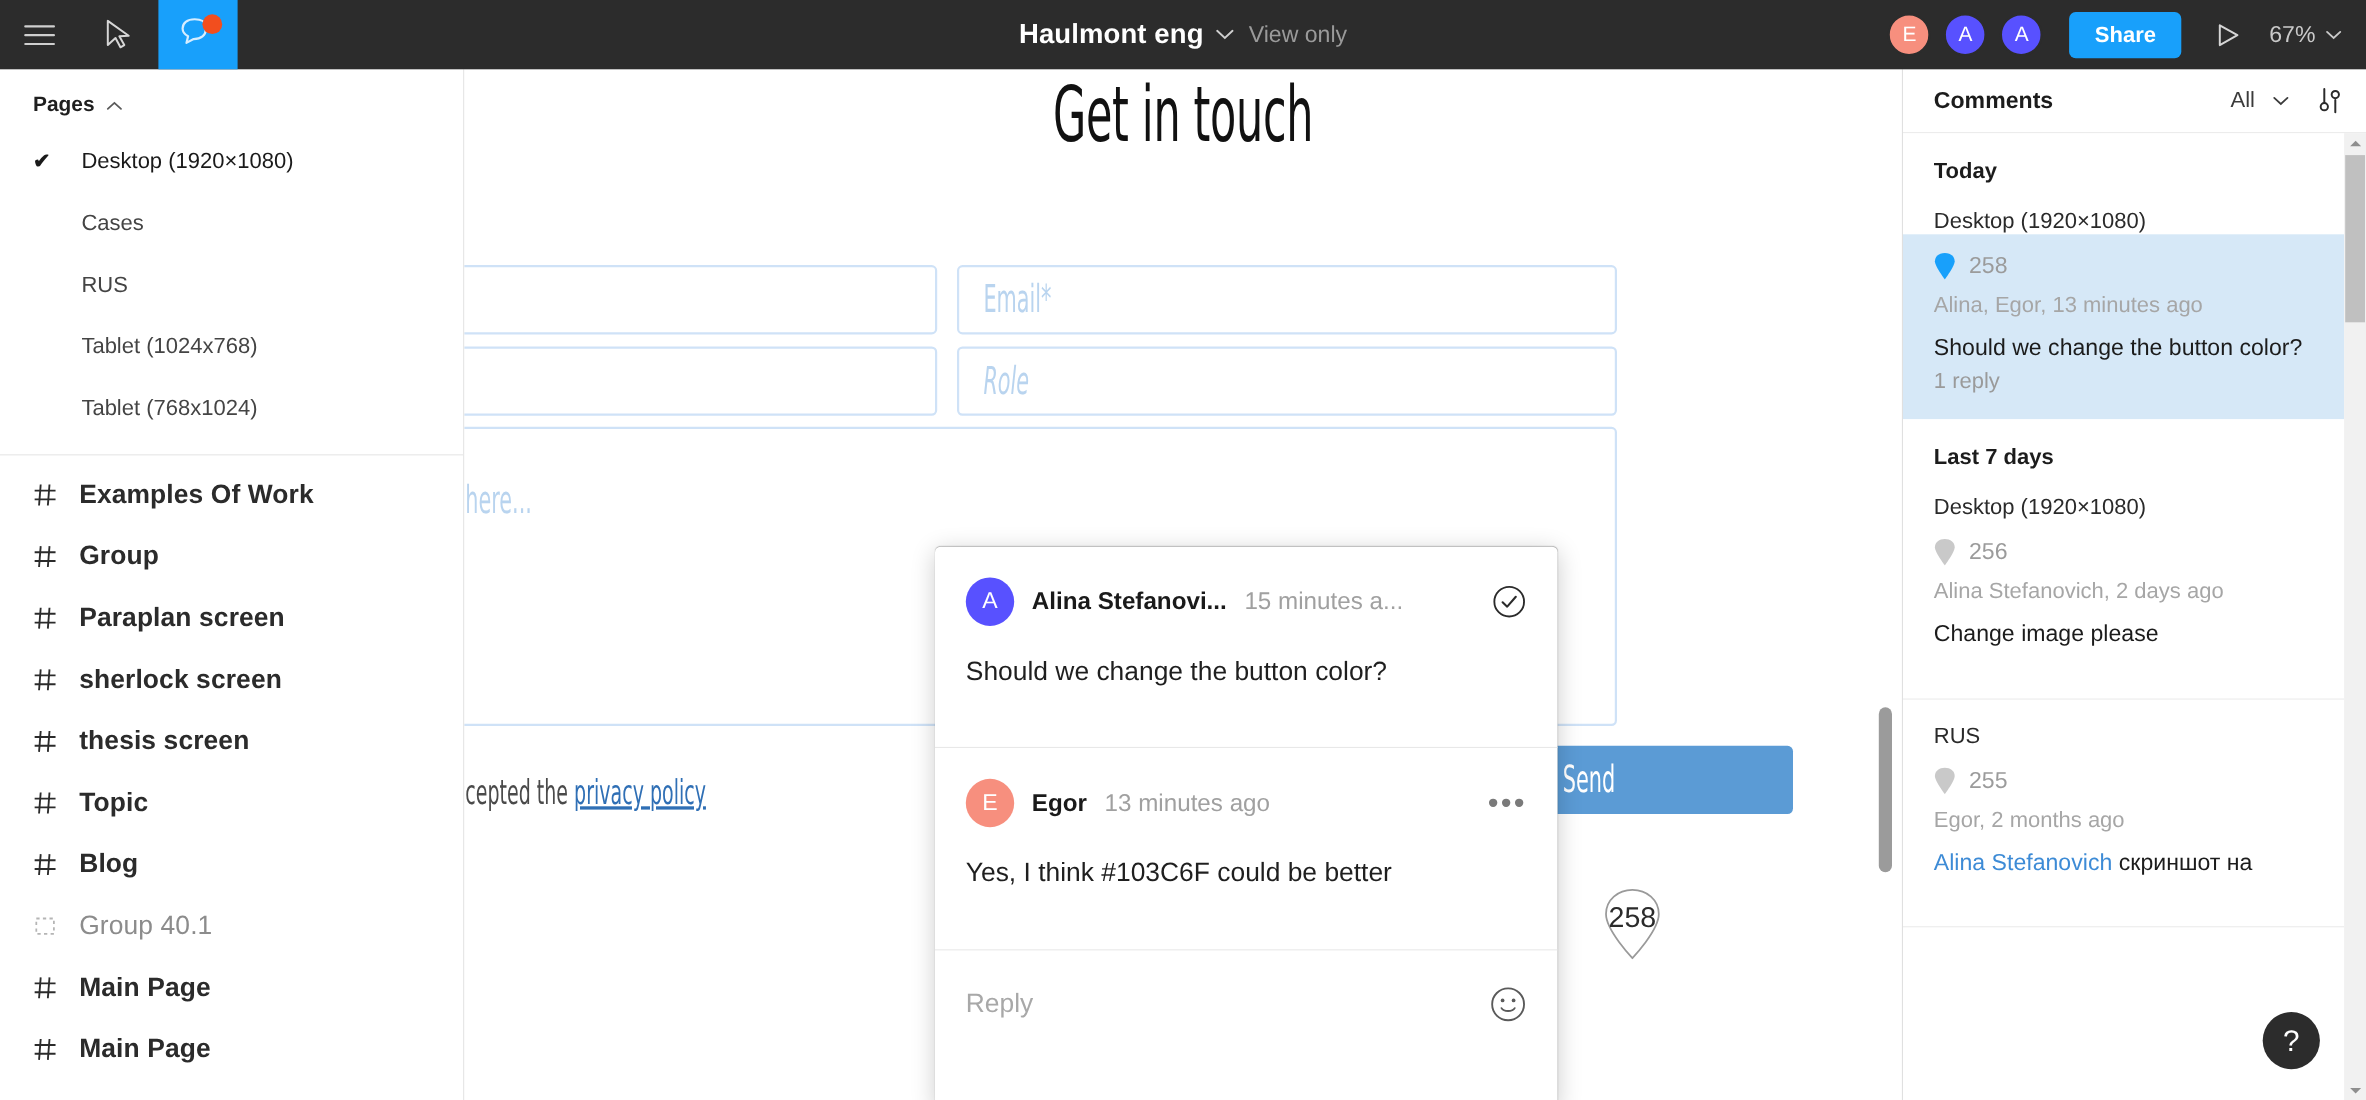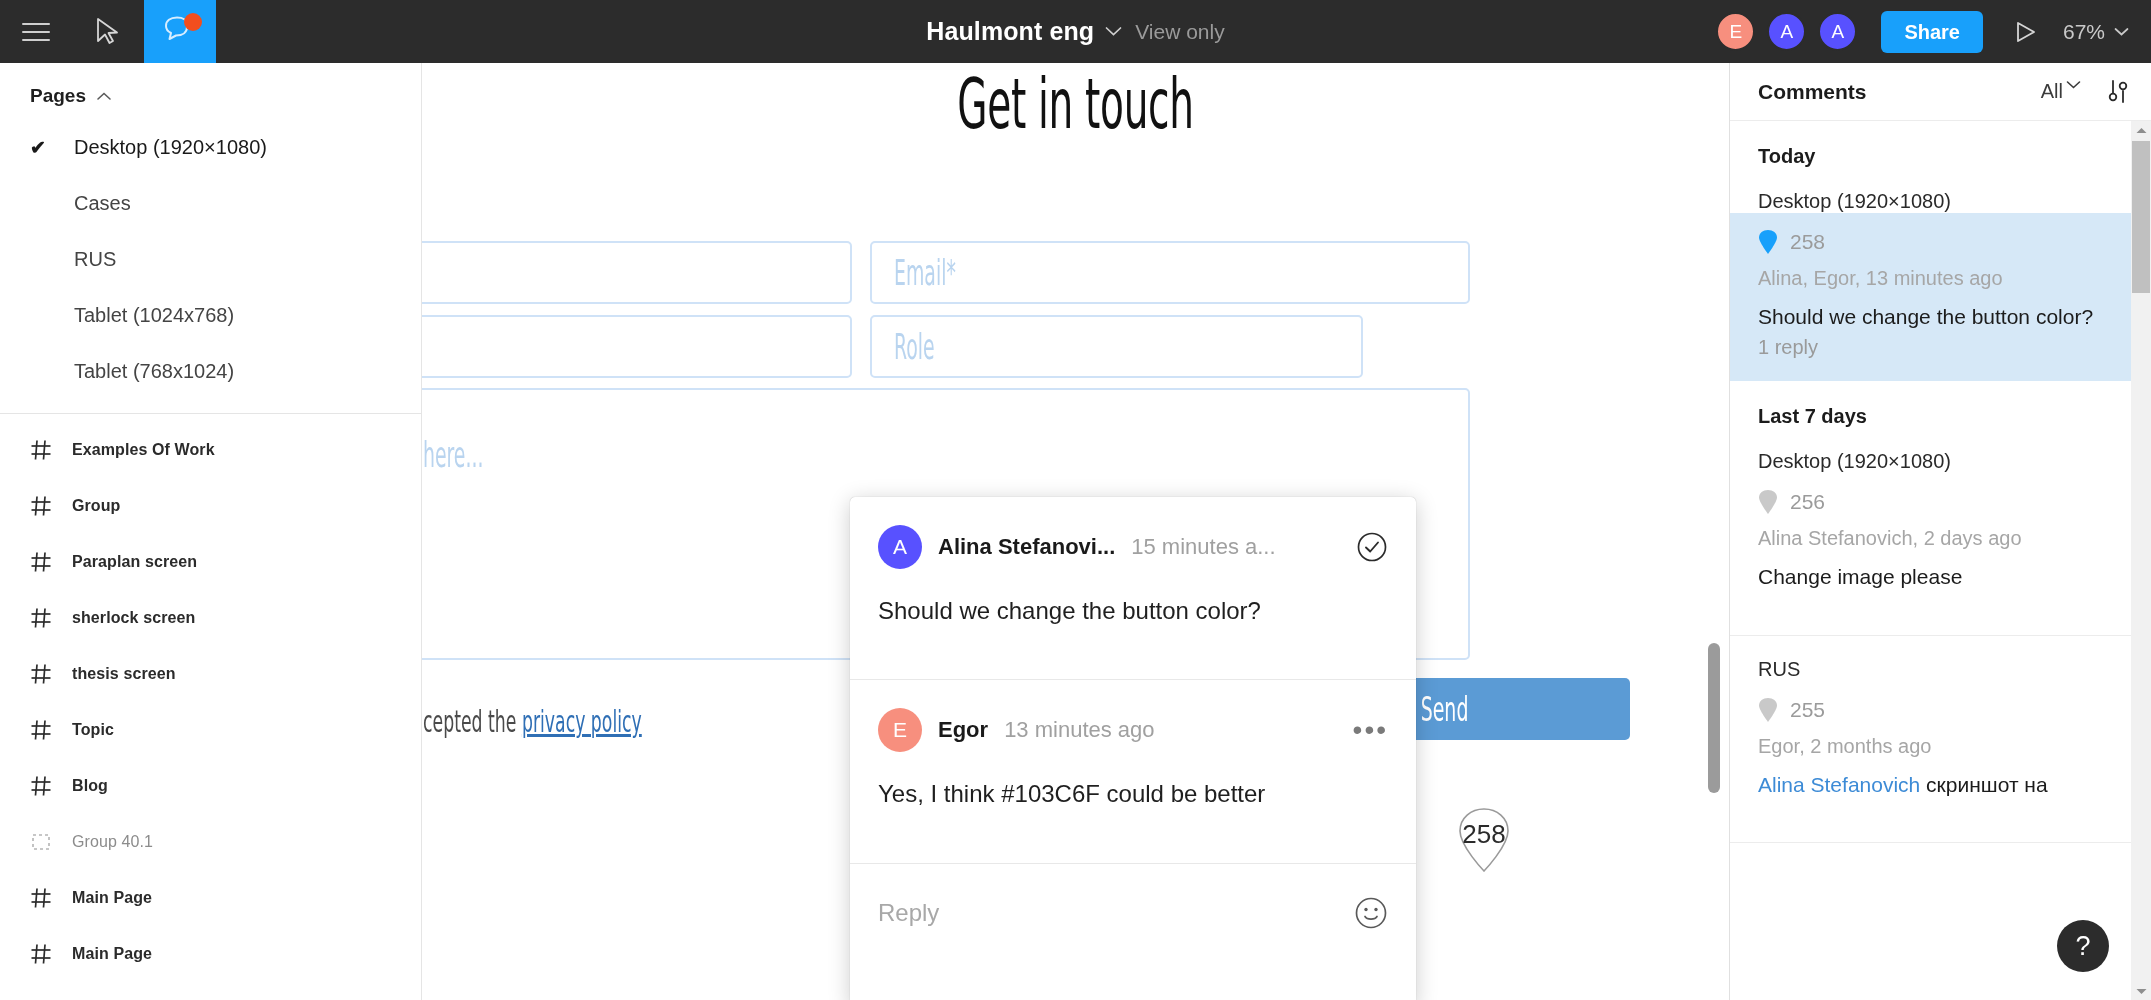--- a/index.html
+++ b/index.html
@@ -112,21 +112,21 @@
   .layer-row {
     display: flex; align-items: center;
     height: 56px; padding-left: 30px;
     cursor: pointer;
   }
   .layer-row .licon {
     width: 42px; flex: 0 0 42px;
     display: flex; align-items: center;
   }
   .layer-row .lname {
-    font-size: 16px; color: #2b2b2b; font-weight: 700;
+    font-size: 24px; color: #2b2b2b; font-weight: 700;
     letter-spacing: .1px;
   }
   .layer-row.dim .lname { color: #8c8c8c; font-weight: 400; }
 
   
   #canvas {
     position: absolute; top: 63px; left: 422px;
     width: 1307px; height: 937px;
     background: #ffffff; overflow: hidden;
     z-index: 10;
@@ -149,21 +149,21 @@
     position: absolute; left: 22px; top: 50%;
     transform: translateY(-50%) scaleX(0.6);
     transform-origin: left center;
     font-size: 35px; color: #b9d4ef;
     font-family: "Liberation Sans Narrow", "DejaVu Sans Condensed", "Liberation Sans", sans-serif;
     white-space: nowrap; font-weight: 300;
   }
   #f-name  { left: -160px; top: 178px;  width: 590px; height: 63px; }
   #f-email { left: 448px;  top: 178px;  width: 600px; height: 63px; }
   #f-comp  { left: -160px; top: 252px;  width: 590px; height: 63px; }
-  #f-role  { left: 448px;  top: 252px;  width: 493px; height: 63px; }
+  #f-role  { left: 448px;  top: 252px;  width: 600px; height: 63px; font-style: italic; }
   #f-msg   { left: -160px; top: 325px;  width: 1208px; height: 272px; }
   #f-msg .ph { top: 45px; transform: translateY(0) scaleX(0.6); }
   #consent {
     position: absolute; left: -160px; top: 640px;
     font-family: "Liberation Sans Narrow", "DejaVu Sans Condensed", "Liberation Sans", sans-serif;
     font-size: 31px; color: #4a4a4a; white-space: nowrap;
     transform: scaleX(0.62); transform-origin: left center; font-weight: 300;
   }
   #consent a { color: #2f6fb5; text-decoration: underline; }
   #send-btn {
@@ -236,21 +236,21 @@
     background: #fff; border-left: 1px solid #e0e0e0;
     z-index: 45; overflow: hidden;
   }
   #rp-header {
     height: 58px; display: flex; align-items: center;
     padding: 0 20px 0 28px;
     border-bottom: 1px solid #ececec;
   }
   #rp-title { font-size: 21px; font-weight: 700; color: #1c1c1c; }
   #rp-filter {
-    margin-left: auto; display: flex; gap: 3px;
+    margin-left: auto; display: flex; align-items: center; gap: 16px;
     font-size: 20px; color: #3b3b3b; cursor: pointer;
   }
   #rp-settings { margin-left: 24px; cursor: pointer; display:flex; }
   #rp-body { height: 879px; overflow: hidden; padding-right: 20px; }
   .grp-label {
     font-size: 20px; font-weight: 700; color: #1c1c1c;
     padding: 24px 0 0 28px;
   }
   .frame-label {
     font-size: 20px; color: #2a2a2a;

